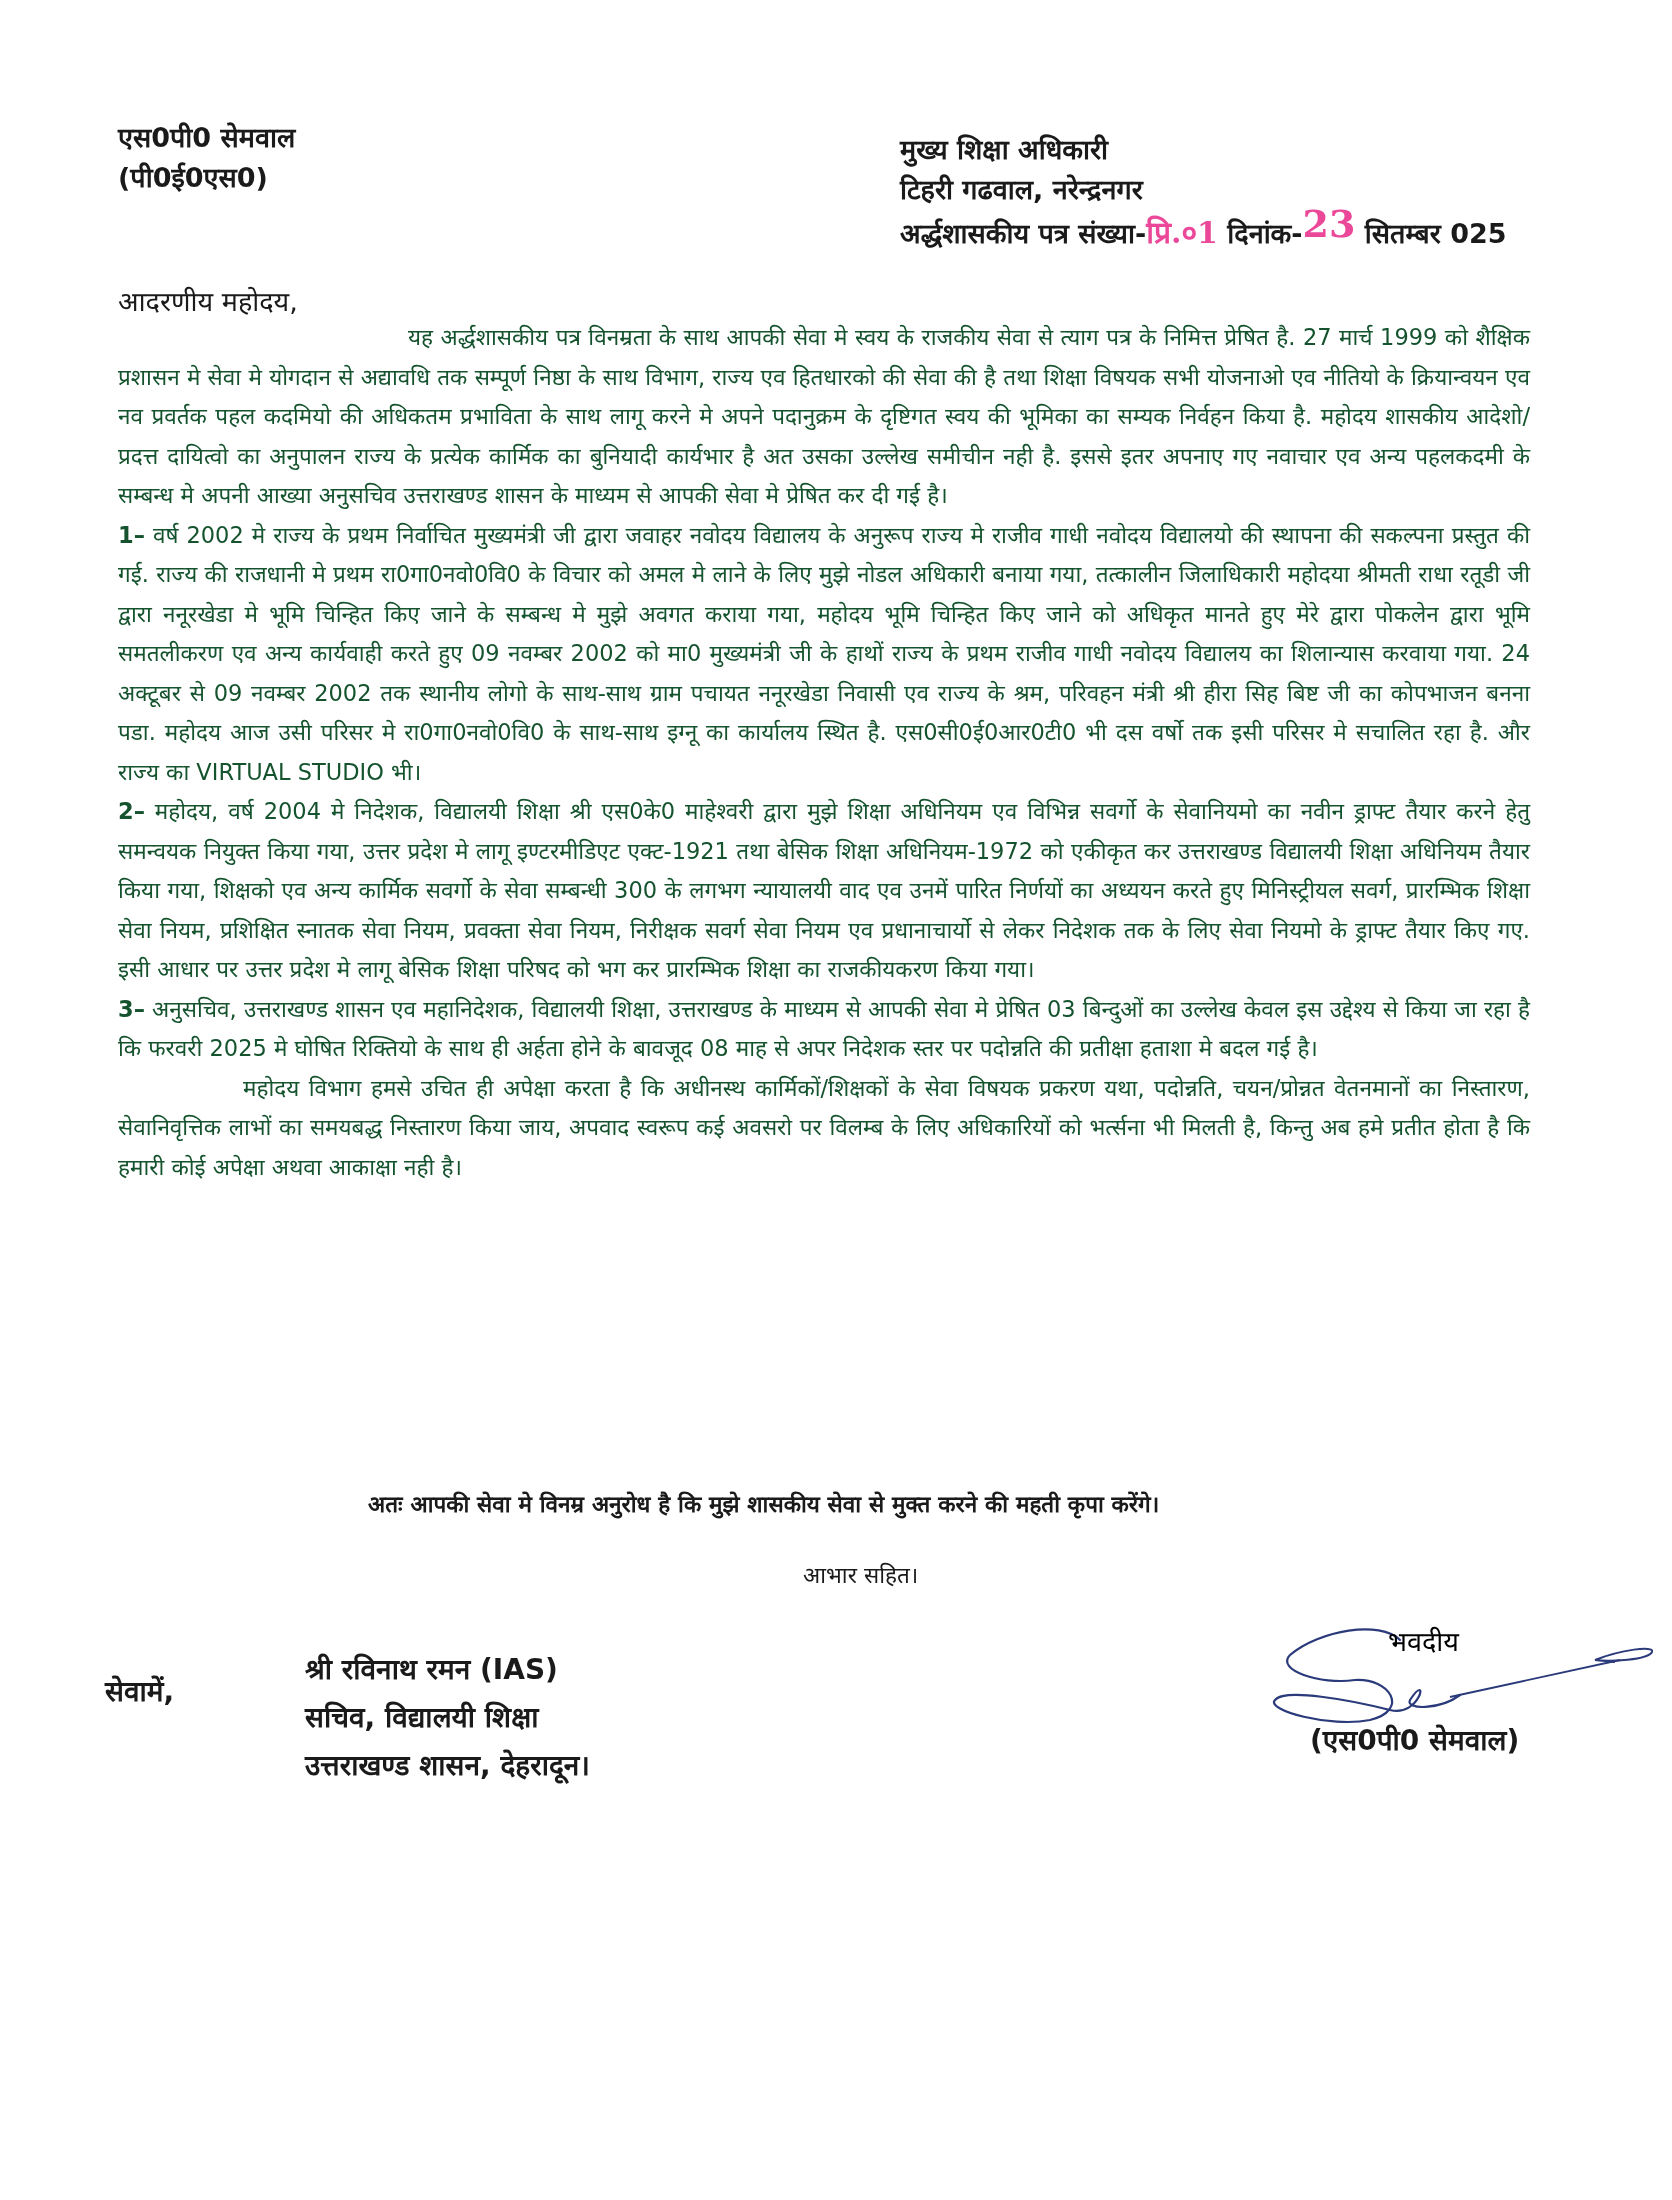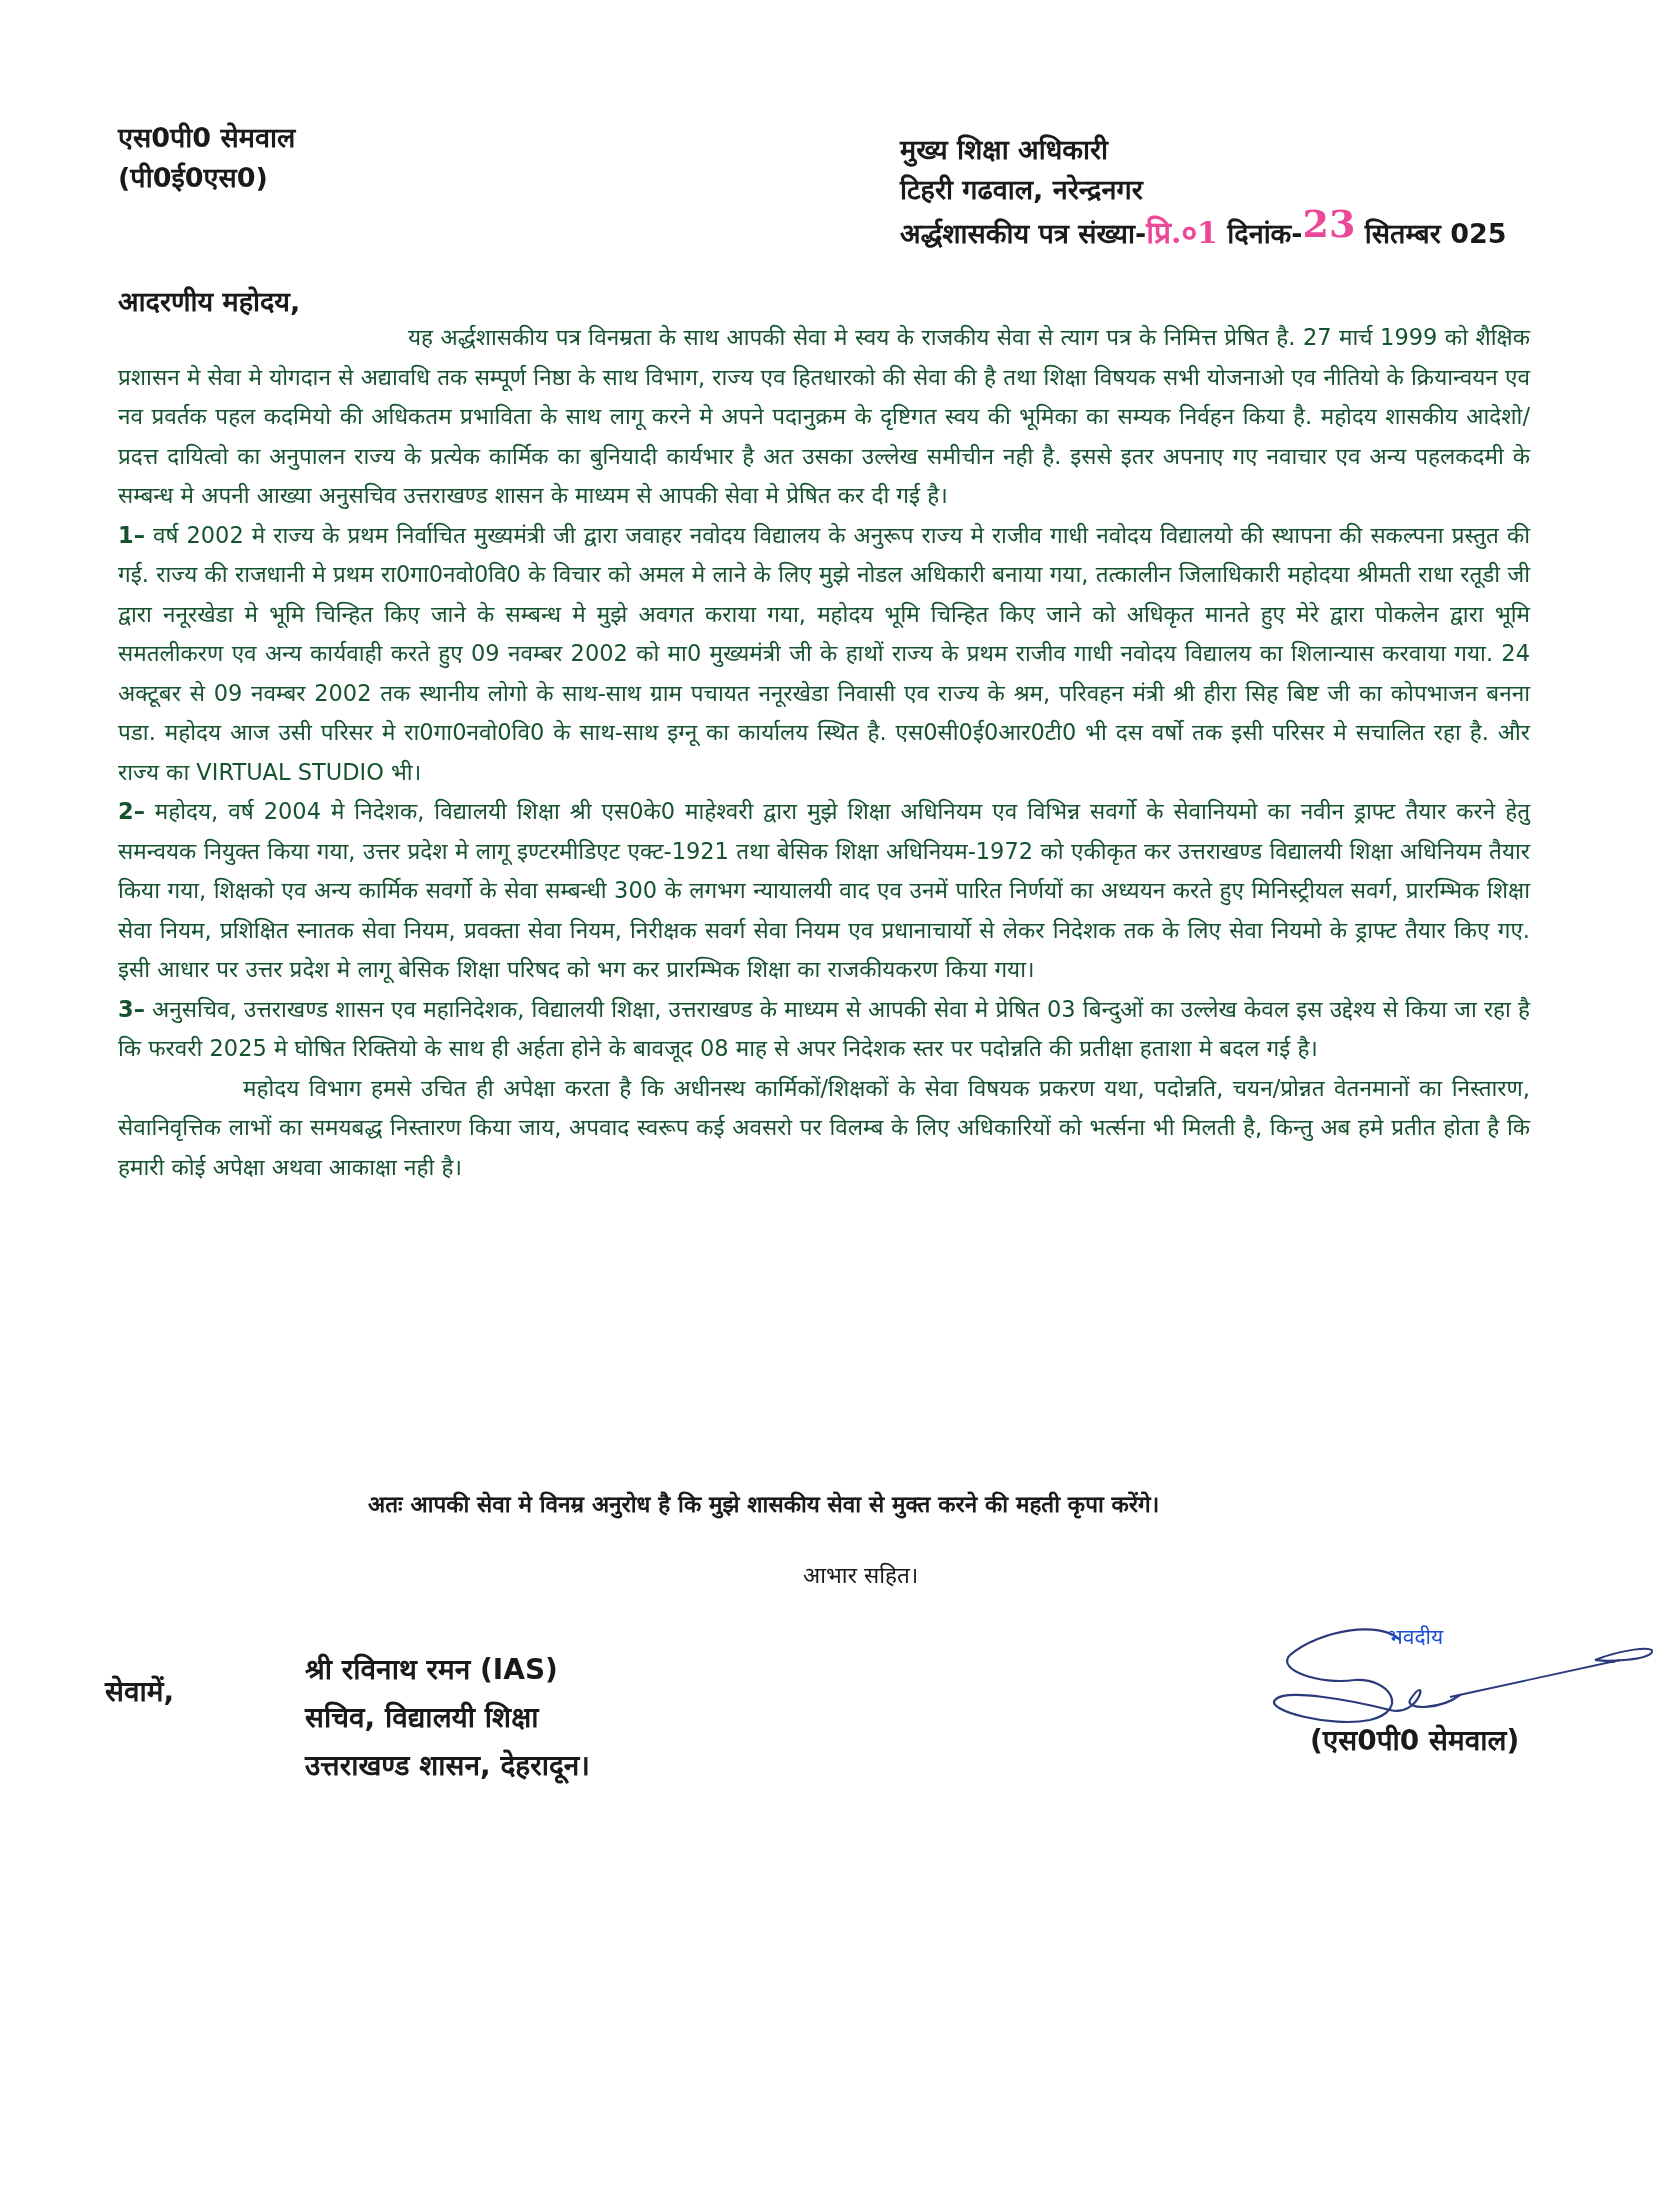--- a/index.html
+++ b/index.html
@@ -5,33 +5,33 @@
   html, body { margin: 0; padding: 0; background: #ffffff; }
   body {
     width: 1672px; height: 2200px; position: relative; overflow: hidden;
     font-family: "DejaVu Sans", sans-serif; color: #1a1a1a;
   }
   .abs { position: absolute; }
   .hdr { font-size: 27px; font-weight: bold; line-height: 40px; white-space: nowrap; }
   .hand { color: #ec4899; font-family: "DejaVu Serif", serif; }
   .hand-ref { font-size: 30px; }
   .hand-date { font-size: 38px; position: relative; top: -6px; }
-  .salute { font-size: 27px; font-weight: bold; }
+  .salute { font-size: 27px; font-weight: normal; }
   .body-text {
     left: 118px; width: 1412px; font-size: 22.5px; line-height: 39.5px;
     text-align: justify; color: #14532d;
   }
   .body-text p { margin: 0; }
   .indent-lg { text-indent: 290px; }
   .indent-md { text-indent: 125px; }
   .pt-num { font-weight: bold; }
   .closing1 { left: 368px; font-size: 22.5px; font-weight: bold; }
   .closing2 { left: 803px; font-size: 22.5px; margin-top: 32px; }
   .addr { font-size: 28px; font-weight: bold; line-height: 48px; }
-  .sig-label { font-size: 21px; color: #1d4ed8; }
+  .sig-label { font-size: 27px; color: #000000; }
   .sig-name { font-size: 28px; font-weight: bold; }
 </style>
 </head>
 <body>
 
 <div class="abs hdr" style="left:118px; top:118px;">
   <div>एस0पी0 सेमवाल</div>
   <div>(पी0ई0एस0)</div>
 </div>
 

